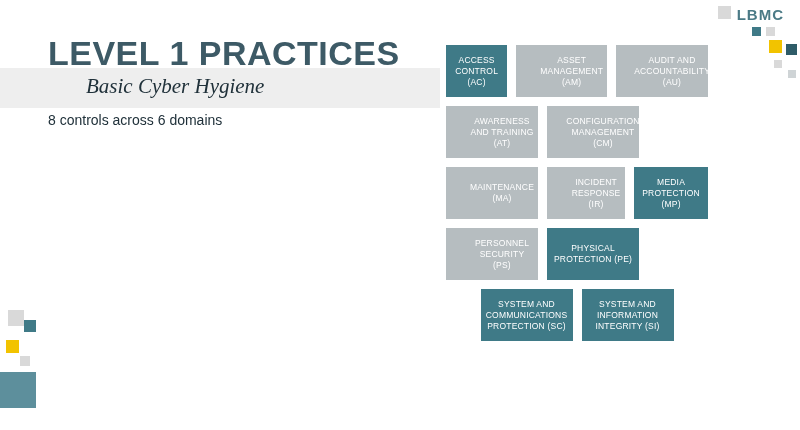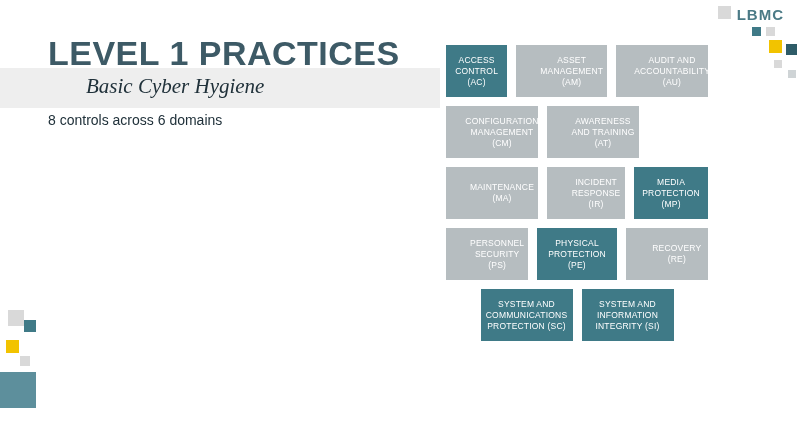--- a/index.html
+++ b/index.html
@@ -149,34 +149,33 @@
 
   <div class="grid">
 
     <div class="row">
       <div class="tile teal">ACCESS CONTROL (AC)</div>
       <div class="tile gray">ASSET MANAGEMENT (AM)</div>
       <div class="tile gray">AUDIT AND ACCOUNTABILITY (AU)</div>
     </div>
 
     <div class="row">
+      <div class="tile gray">AWARENESS AND TRAINING (AT)</div>
       <div class="tile gray">CONFIGURATION MANAGEMENT (CM)</div>
-      <div class="tile gray">AWARENESS AND TRAINING (AT)</div>
     </div>
 
     <div class="row">
       <div class="tile gray">MAINTENANCE (MA)</div>
       <div class="tile gray">INCIDENT RESPONSE (IR)</div>
       <div class="tile teal">MEDIA PROTECTION (MP)</div>
     </div>
 
     <div class="row">
       <div class="tile gray">PERSONNEL SECURITY (PS)</div>
       <div class="tile teal">PHYSICAL PROTECTION (PE)</div>
-      <div class="tile gray">RECOVERY (RE)</div>
     </div>
 
 
     <div class="row center">
       <div class="tile teal">SYSTEM AND COMMUNICATIONS PROTECTION (SC)</div>
       <div class="tile teal">SYSTEM AND INFORMATION INTEGRITY (SI)</div>
     </div>
 
   </div>
 </div>

